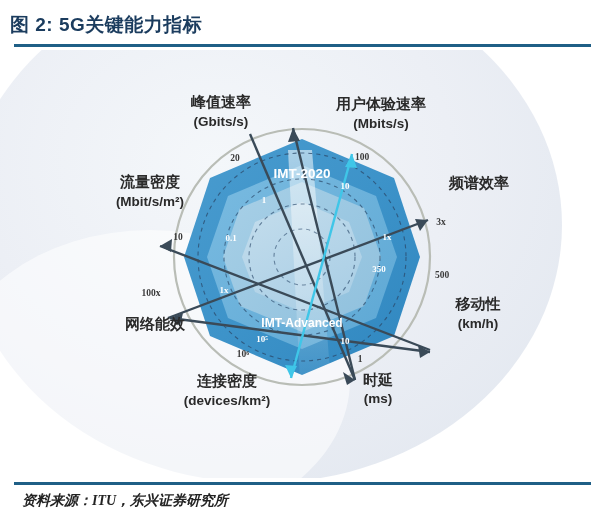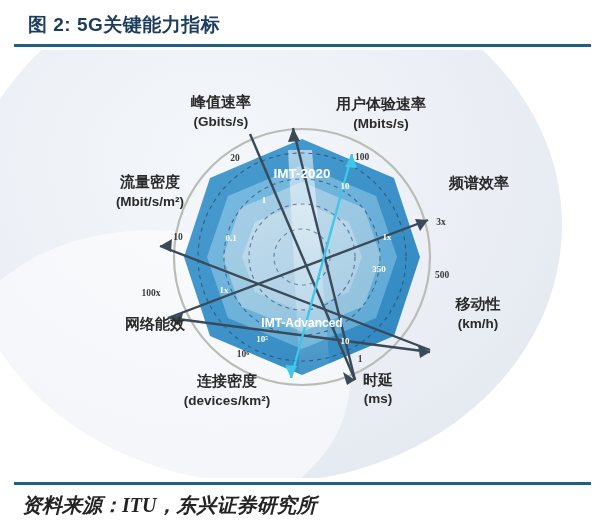--- a/index.html
+++ b/index.html
@@ -9,21 +9,21 @@
   body {
     width: 605px;
     height: 520px;
     background: #ffffff;
     font-family: "Liberation Sans", "DejaVu Sans", sans-serif;
     overflow: hidden;
     position: relative;
   }
   .figure-title {
     position: absolute;
-    left: 28px;
+    left: 10px;
     top: 12px;
     font-size: 19px;
     font-weight: bold;
     color: #1b3c5e;
     letter-spacing: 0.5px;
     white-space: nowrap;
   }
   .rule-top {
     position: absolute;
     left: 14px;
@@ -37,21 +37,21 @@
     left: 14px;
     top: 482px;
     width: 577px;
     height: 3px;
     background: #1f5f86;
   }
   .source-note {
     position: absolute;
     left: 22px;
     top: 492px;
-    font-size: 20px;
+    font-size: 14px;
     font-style: italic;
     font-weight: bold;
     color: #232323;
     font-family: "Liberation Serif", "DejaVu Serif", serif;
     white-space: nowrap;
   }
   .chart-wrap {
     position: absolute;
     left: 0;
     top: 50px;

